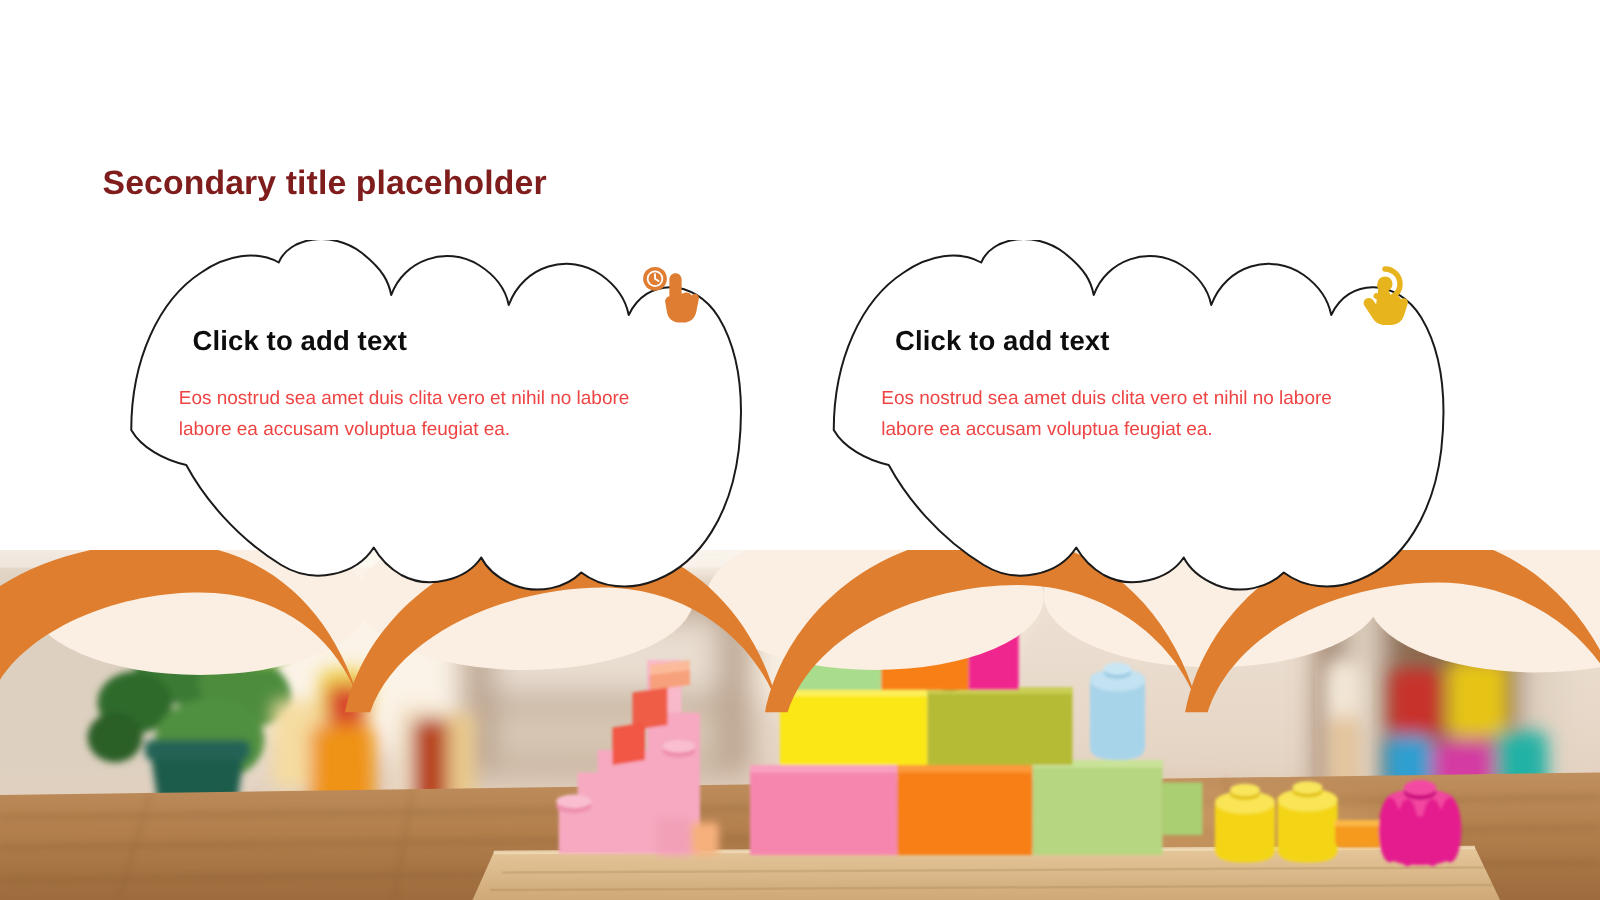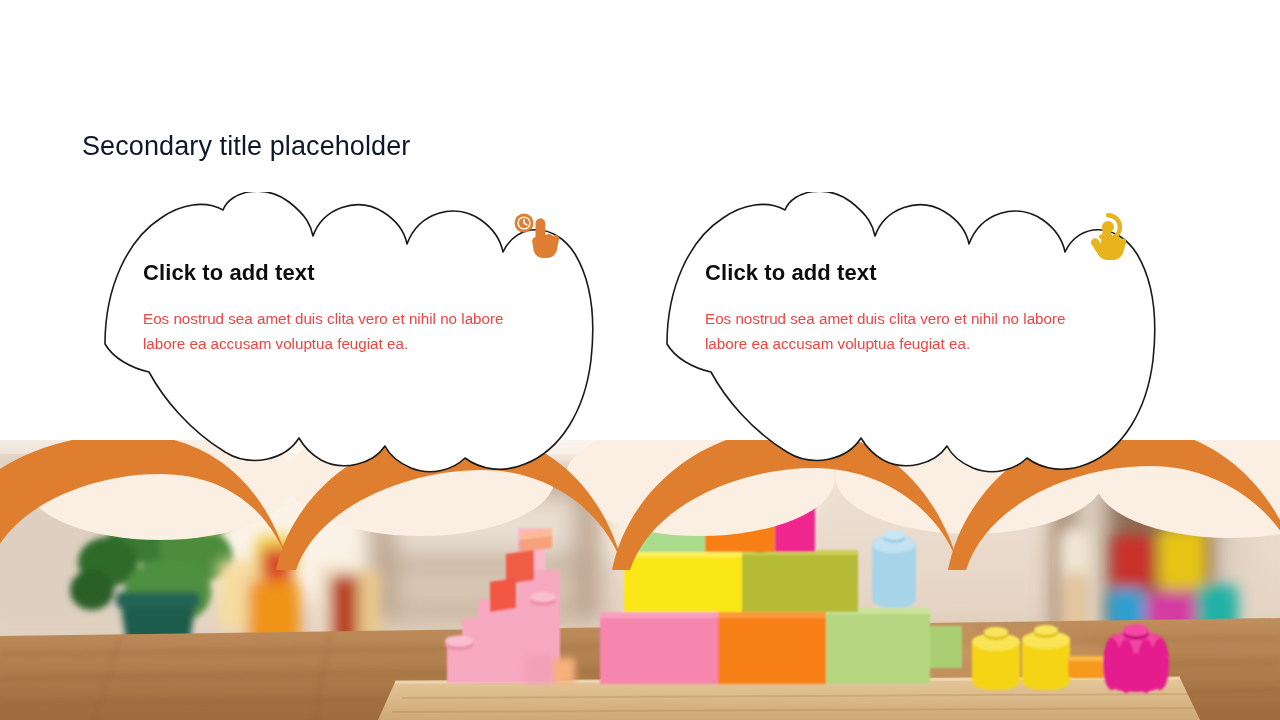--- a/index.html
+++ b/index.html
@@ -41,22 +41,22 @@
     pointer-events: none;
   }
   .wave-svg { display: block; width: 1280px; height: 130px; }
 
   
   .page-title {
     position: absolute;
     left: 82px;
     top: 131px;
     font-size: 27px;
-    font-weight: normal;
-    color: #0f172a;
+    font-weight: bold;
+    color: #7f1d1d;
     letter-spacing: 0.1px;
     white-space: nowrap;
   }
 
   
   .bubble {
     position: absolute;
     width: 510px;
     height: 290px;
   }
@@ -73,21 +73,21 @@
   .bubble-content {
     position: absolute;
     left: 50px;
     top: 68px;
     width: 410px;
   }
   .bubble-heading {
     font-size: 22px;
     font-weight: bold;
     color: #0d0d0d;
-    margin: 0 0 21px 0;
+    margin: 0 0 21px 11px;
     letter-spacing: 0.1px;
     white-space: nowrap;
   }
   .bubble-body {
     font-size: 15.2px;
     line-height: 1.62;
     color: #ef4444;
     margin: 0;
     width: 392px;
   }

